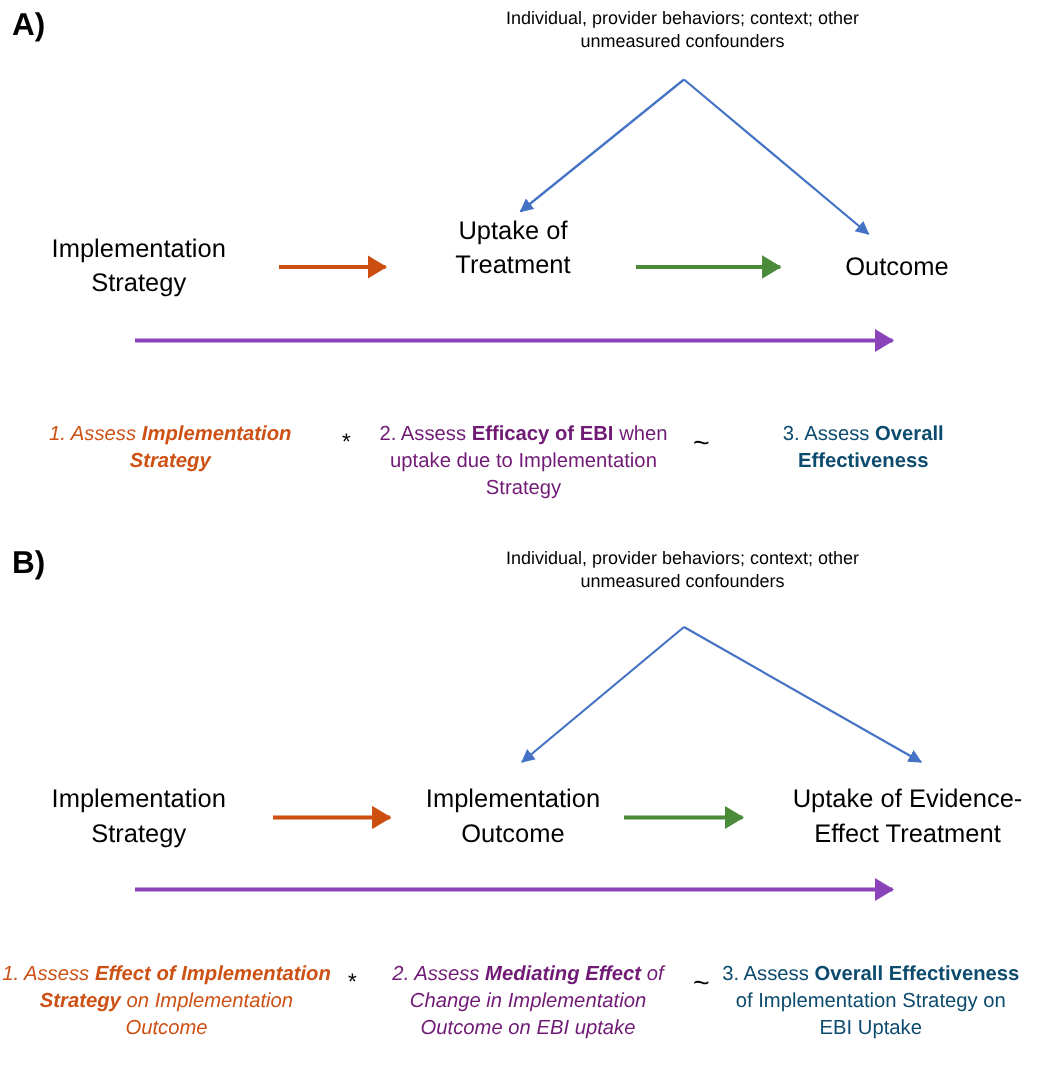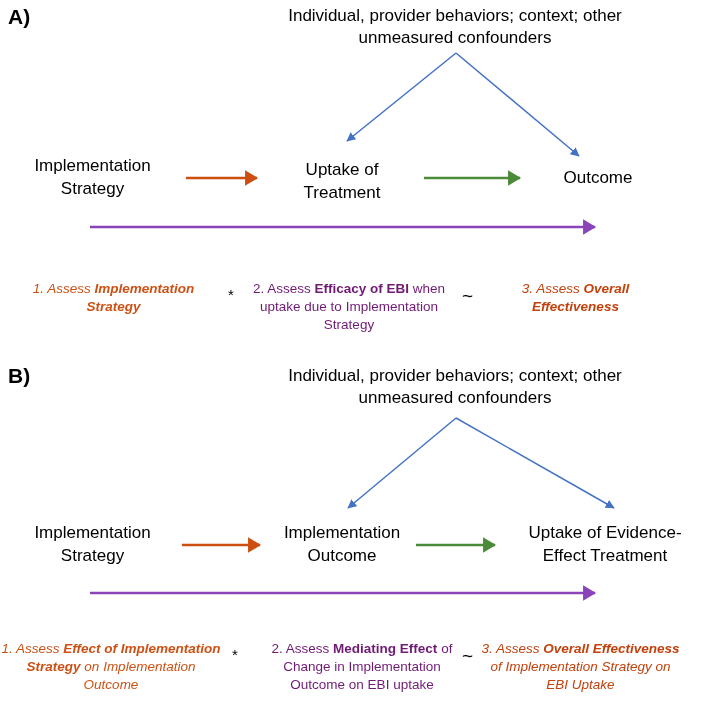--- a/index.html
+++ b/index.html
@@ -26,21 +26,21 @@
   .panel-letter {
     position: absolute;
     font-size: 21px;
     font-weight: bold;
     letter-spacing: 0px;
     line-height: 1;
   }
   .confounders {
     position: absolute;
     text-align: center;
-    font-size: 17px;
+    font-size: 12px;
     line-height: 1.28;
     color: #000;
   }
   .node {
     position: absolute;
     text-align: center;
     font-size: 17px;
     line-height: 1.33;
     color: #000;
   }
@@ -52,21 +52,21 @@
   }
   .legend {
     position: absolute;
     text-align: center;
     font-size: 13.5px;
     line-height: 1.35;
   }
   .legend b { font-weight: bold; }
   .legend-orange { color: #CD5114; font-style: italic; }
   .legend-green  { color: #701a75; }
-  .legend-purple { color: #c2410c; font-style: italic; }
+  .legend-purple { color: #0c4a6e; }
   .op {
     position: absolute;
     color: #000;
     font-size: 15px;
     line-height: 1;
   }
   .op-tilde { font-size: 19px; }
 </style>
 </head>
 <body>
@@ -100,21 +100,21 @@
     <line x1="186" y1="178" x2="257" y2="178" stroke="#CC4F10" stroke-width="2.6" marker-end="url(#ah-orange-a)"></line>
     <line x1="424" y1="178" x2="520" y2="178" stroke="#4A8A38" stroke-width="2.6" marker-end="url(#ah-green-a)"></line>
     <line x1="90" y1="227" x2="595" y2="227" stroke="#8B43B9" stroke-width="2.6" marker-end="url(#ah-purple-a)"></line>
   </svg>
 
   <div class="node" style="left:5px; top:155px; width:175px;">
     <div>Implementation</div>
     <div>Strategy</div>
   </div>
 
-  <div class="node" style="left:258px; top:143px; width:168px;margin-top:16px;">
+  <div class="node" style="left:258px; top:143px; width:168px;">
     <div>Uptake of</div>
     <div>Treatment</div>
   </div>
 
   <div class="node" style="left:523px; top:167px; width:150px;">
     <div>Outcome</div>
   </div>
 
   <div class="legend legend-orange" style="left:6px; top:280px; width:215px;">
     <span>1. Assess </span><b>Implementation Strategy</b>
@@ -179,21 +179,21 @@
     <div>Uptake of Evidence-</div>
     <div>Effect Treatment</div>
   </div>
 
   <div class="legend legend-orange" style="left:0px; top:285px; width:222px;">
     <span>1. Assess </span><b>Effect of Implementation Strategy</b><span> </span><span>on Implementation Outcome</span>
   </div>
 
   <div class="op" style="left:232px; top:292px;">*</div>
 
-  <div class="legend legend-green" style="left:262px; top:285px; width:200px;">
+  <div class="legend legend-green" style="left:252px; top:285px; width:200px;font-style:italic;">
     <span>2. Assess </span><b>Mediating Effect</b><span> </span><span>of Change in Implementation Outcome on EBI uptake</span>
   </div>
 
   <div class="op op-tilde" style="left:462px; top:291px;">~</div>
 
   <div class="legend legend-purple" style="left:478px; top:285px; width:205px;">
     <span>3. Assess </span><b>Overall Effectiveness</b><span> </span><span>of Implementation Strategy on EBI Uptake</span>
   </div>
 
 </div>

